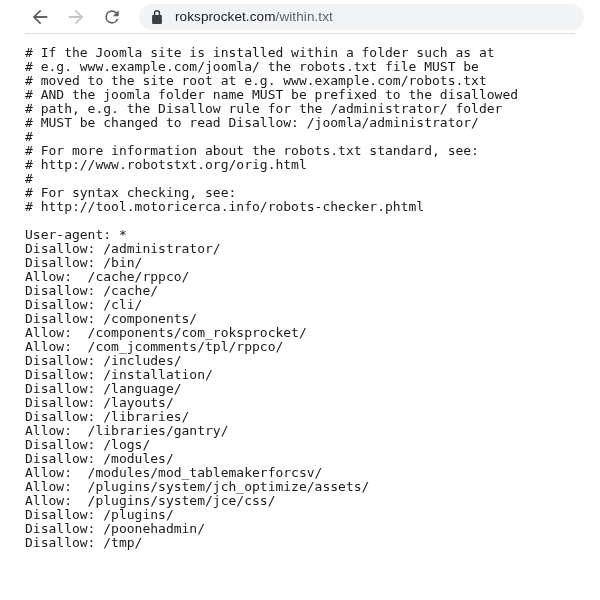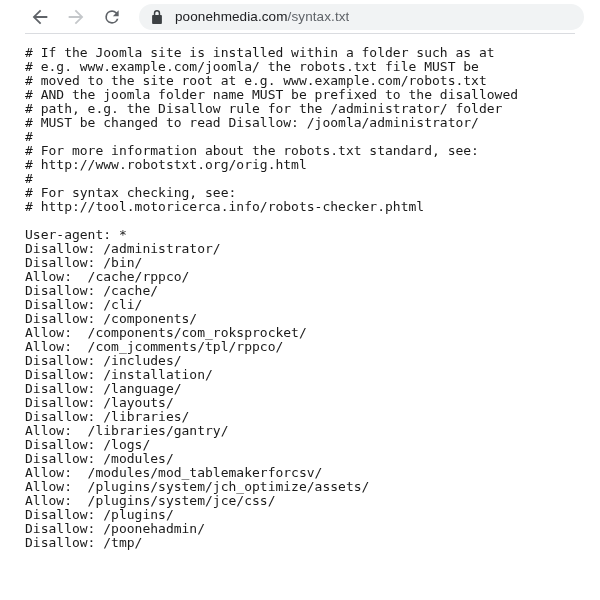--- a/index.html
+++ b/index.html
@@ -134,21 +134,21 @@
       </svg>
     </span>
   </button>
 
   <div id="omnibox">
     <span id="lock-icon">
       <svg width="12" height="14" viewBox="0 0 12 14" aria-hidden="true">
         <path d="M6 0a3.2 3.2 0 0 0-3.2 3.2V5H2a.9.9 0 0 0-.9.9v7.2A.9.9 0 0 0 2 14h8a.9.9 0 0 0 .9-.9V5.9A.9.9 0 0 0 10 5H9.2V3.2A3.2 3.2 0 0 0 6 0zm0 1.5a1.7 1.7 0 0 1 1.7 1.7V5H4.3V3.2A1.7 1.7 0 0 1 6 1.5z" fill="#3c4043"></path>
       </svg>
     </span>
-    <span id="url-text"><span id="url-domain">poonehmedia.com</span><span id="url-path">/syntax.txt</span></span>
+    <span id="url-text"><span id="url-domain">roksprocket.com</span><span id="url-path">/within.txt</span></span>
   </div>
 
 </div>
 
 <div id="page-content">
   <pre id="robots-text"># If the Joomla site is installed within a folder such as at
 # e.g. www.example.com/joomla/ the robots.txt file MUST be
 # moved to the site root at e.g. www.example.com/robots.txt
 # AND the joomla folder name MUST be prefixed to the disallowed
 # path, e.g. the Disallow rule for the /administrator/ folder

